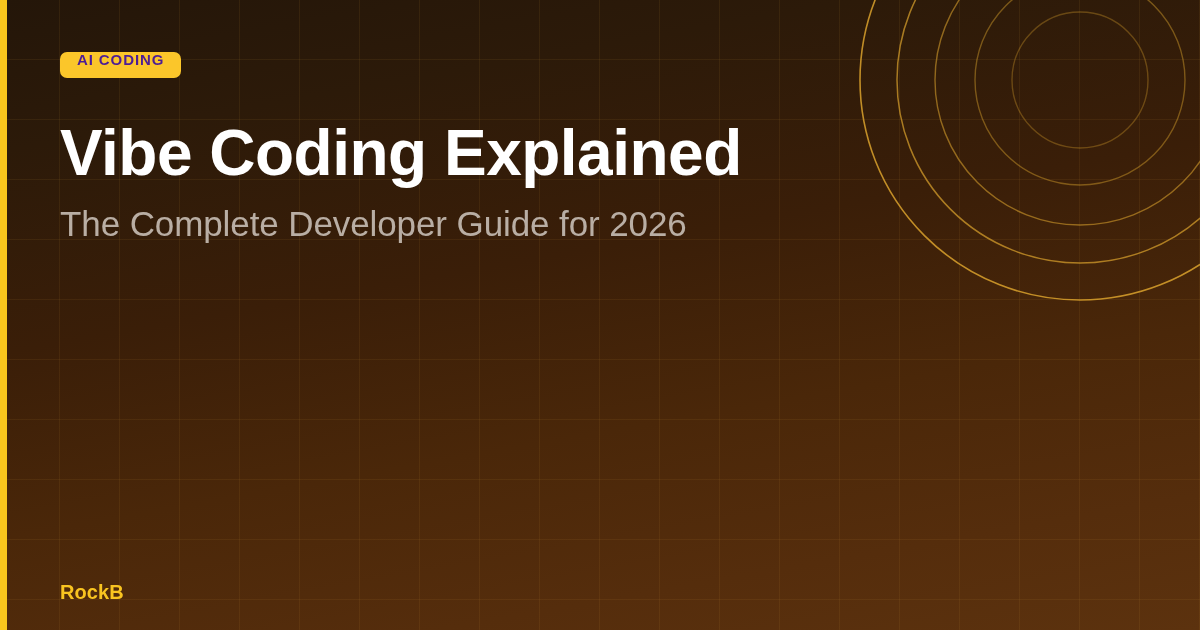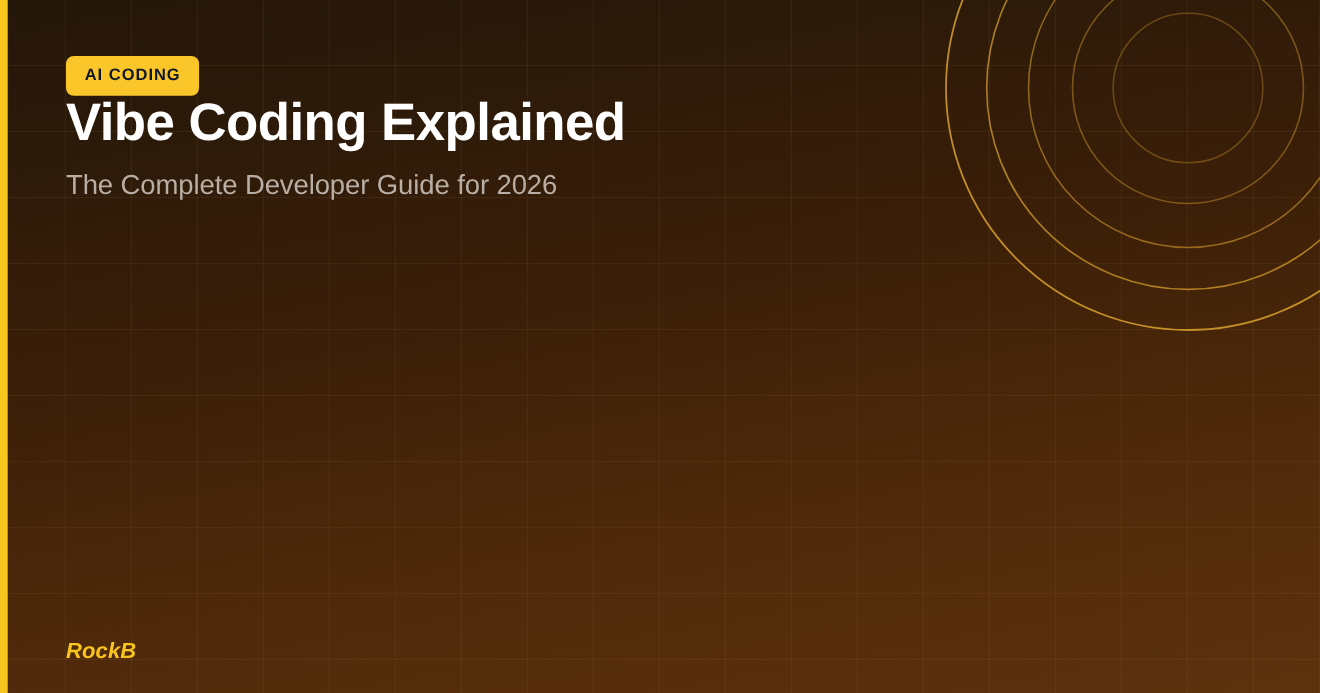--- a/index.html
+++ b/index.html
@@ -60,56 +60,56 @@
   .content {
     position:absolute;
     left:60px;
     top:51px;
     right:60px;
   }
 
   .badge {
     display:inline-block;
     background:#fbc62a;
-    color:#0f172a;
+    color:#4c1d95;
     font-size:15px;
     font-weight:bold;
     letter-spacing:0.9px;
-    padding:10px 17px 11px;
+    padding:0 17px 11px;
     border-radius:7px;
     line-height:1;
   }
 
   .title {
-    font-size:48px;
+    margin-top:42px;
+    font-size:64px;
     font-weight:bold;
     color:#ffffff;
     letter-spacing:-0.5px;
     line-height:1.04;
     white-space:nowrap;
   }
 
   .subtitle {
     margin-top:16px;
-    font-size:25px;
+    font-size:35px;
     font-weight:normal;
     color:#b9aea4;
     letter-spacing:-0.1px;
     line-height:1.2;
   }
 
   
   .footer {
     position:absolute;
     left:60px;
     bottom:26px;
     display:flex;
     align-items:center;
     gap:2px;
-    font-style:italic;
   }
   .brand {
     font-size:20px;
     font-weight:bold;
     color:#f9c420;
     letter-spacing:0.1px;
   }
   .tagline {
     font-size:18px;
     color:#b0a69c;

